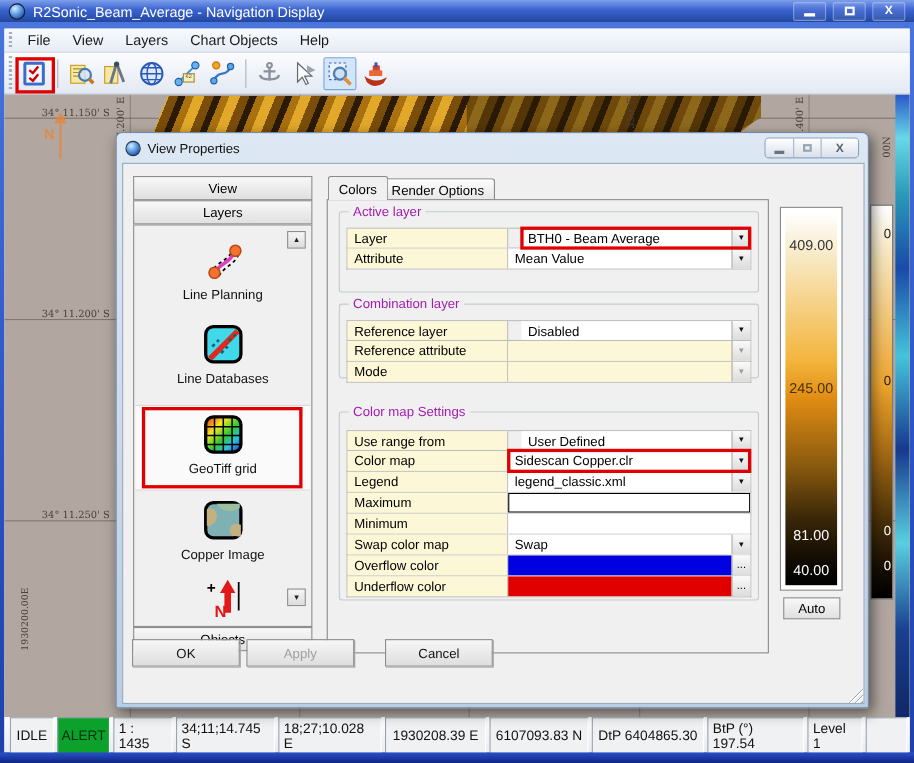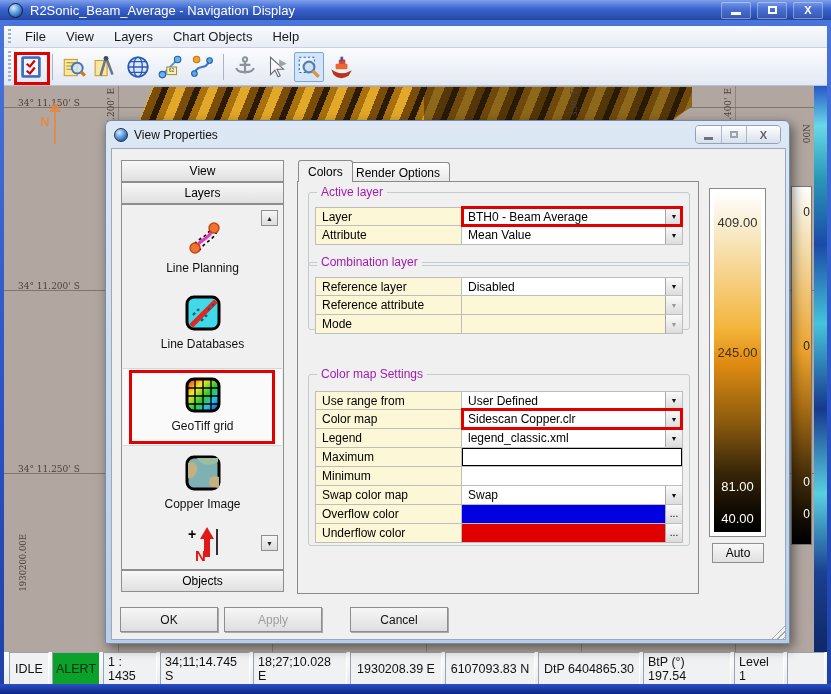--- a/index.html
+++ b/index.html
@@ -39,21 +39,21 @@
     margin:0 1px; border-radius:2px; }
   .tb-sep { width:1px; height:26px; background:#aab4c4; margin:0 5px; }
   .tb-slot.pressed { background:#d3e5f8; border:1px solid #7aa7d8; }
   .tb-redbox { position:absolute; left:10px; top:4px; width:36px; height:33px;
     border:3px solid #e00000; z-index:5; pointer-events:none; }
 
   
   .map { position:absolute; left:0; right:0; top:60px; bottom:32px; background:#b2a7a0; overflow:hidden; }
   .hgrid { position:absolute; left:0; right:0; height:1px; background:rgba(80,70,60,.5); }
   .vgrid { position:absolute; top:0; bottom:0; width:1px; background:rgba(80,70,60,.35); }
-  .lat-label { position:absolute; font-family:"DejaVu Serif", serif; font-size:9px; color:#4a4238; }
+  .lat-label { position:absolute; font-family:"DejaVu Serif", serif; font-size:9px; color:#4a4238;margin-left:20px; }
   .lon-label { position:absolute; font-family:"DejaVu Serif", serif; font-size:9px; color:#4a4238;
     writing-mode:vertical-rl; transform:rotate(180deg); }
   .sonar { position:absolute; left:126px; top:1px; width:562px; height:36px;
     background:repeating-linear-gradient(112deg, #2a1a06 0 6px, #a8700f 6px 13px, #e2a82a 13px 22px, #7a4e0a 22px 30px);
     clip-path:polygon(4% 0, 100% 0, 100% 52%, 96% 100%, 1.5% 100%, 3% 40%); }
   .sonar-dim { position:absolute; left:420px; top:1px; width:268px; height:36px;
     background:rgba(40,26,6,.45); clip-path:polygon(0 0,100% 0,100% 55%,90% 100%,0 100%); }
   .north-arrow { position:absolute; left:36px; top:16px; width:30px; height:44px; opacity:.8; }
   .na-shaft { position:absolute; left:14px; top:8px; width:2px; height:34px; background:#e8863a; }
   .na-head { position:absolute; left:9px; top:0; width:0; height:0;
@@ -118,21 +118,21 @@
     background:linear-gradient(#fdfdfd,#e6e6e6); }
   .tab.active { background:#f0f0f0; height:22px; z-index:2; top:11px !important; }
   .tab-panel { position:absolute; left:185px; top:32px; width:402px; height:413px;
     border:1px solid #8a8a8a; background:#f0f0f0; }
 
   
   .group { position:absolute; left:10px; width:382px; border:1px solid #c3cbce; border-radius:3px; }
   .group-title { position:absolute; top:-8px; left:8px; background:#f0f0f0; padding:0 4px;
     font-size:12px; color:#a21caf; }
   .prow { display:flex; height:19px; border:1px solid #bdbdbd; border-top:none; position:relative; }
-  .prow.first { border-top:1px solid #bdbdbd; }
+  .prow.first { border-top:1px solid #bdbdbd;gap:12px; }
   .plabel { width:146px; background:#fcf7d6; padding:2px 6px; font-size:12px; border-right:1px solid #bdbdbd; }
   .pvalue { flex:1; background:#fff; display:flex; align-items:stretch; position:relative; }
   .pvalue.disabled { background:#fcf7d6; }
   .pvtext { flex:1; padding:2px 6px; font-size:12px; white-space:nowrap; overflow:hidden; }
   .parrow { width:17px; flex:none; background:linear-gradient(#fafafa,#dcdcdc); border-left:1px solid #a8a8a8;
     display:flex; align-items:center; justify-content:center; font-size:7px; color:#111; }
   .parrow.dim { color:#9a9a9a; }
   .pinput { flex:1; border:none; outline:none; background:#fff; padding:2px 6px;
     font:12px "Liberation Sans", sans-serif;margin-top:20px; }
   .prow.focused .pvalue { box-shadow:inset 0 0 0 1px #000; }
@@ -146,21 +146,21 @@
   
   .dlg-cbar { position:absolute; left:597px; top:39px; width:57px; height:349px;
     background:#fff; border:1px solid #888; padding:4px; }
   .dlg-cbar-grad { width:100%; height:100%; position:relative;
     background:linear-gradient(#fff 0%, #f8e9c4 12%, #f3b43c 40%, #e08c12 50%, #8a5a0e 68%, #3a2708 82%, #120c02 93%, #000 100%); }
   .cb-label { position:absolute; width:100%; text-align:center; font-size:13px; }
   .auto-btn { position:absolute; left:600px; top:394px; width:52px; height:20px;
     background:linear-gradient(#f8f8f8,#e0e0e0); border:1px solid #8e8e8e;
     display:flex; align-items:center; justify-content:center; font-size:12px; }
 
-  .dlg-btn { position:absolute; top:458px; width:98px; height:25px;
+  .dlg-btn { position:absolute; top:432px; width:98px; height:25px;
     background:linear-gradient(#f7f7f7,#dedede); border:1px solid #8e8e8e;
     display:flex; align-items:center; justify-content:center; font-size:12px; color:#111;
     box-shadow:1px 1px 0 #aaa; }
   .dlg-btn.disabled { color:#9e9e9e; }
   .resize-grip { position:absolute; right:4px; bottom:4px; width:14px; height:14px;
     background:repeating-linear-gradient(135deg, transparent 0 2px, #9aa 2px 3px, #fff 3px 4px); 
     clip-path:polygon(100% 0,100% 100%,0 100%); }
 </style>
 </head>
 <body>
@@ -434,21 +434,21 @@
             <div class="prow">
               <div class="plabel">Attribute</div>
               <div class="pvalue">
                 <div class="pvtext">Mean Value</div>
                 <div class="parrow">▼</div>
               </div>
             </div>
           </div>
         </div>
 
-        <div class="group" style="top:80px; height:68px">
+        <div class="group" style="top:94px; height:68px">
           <div class="group-title">Combination layer</div>
           <div style="padding:14px 6px 0 6px">
             <div class="prow first">
               <div class="plabel">Reference layer</div>
               <div class="pvalue">
                 <div class="pvtext">Disabled</div>
                 <div class="parrow">▼</div>
               </div>
             </div>
             <div class="prow">

